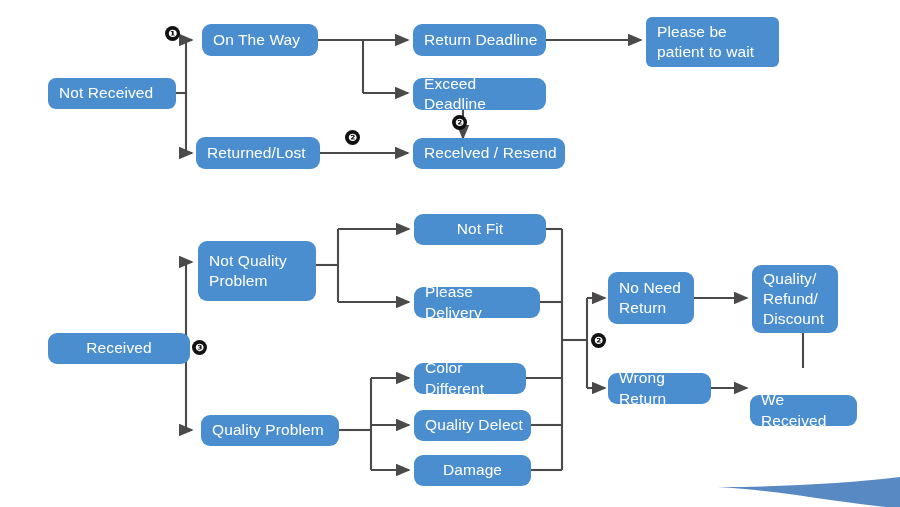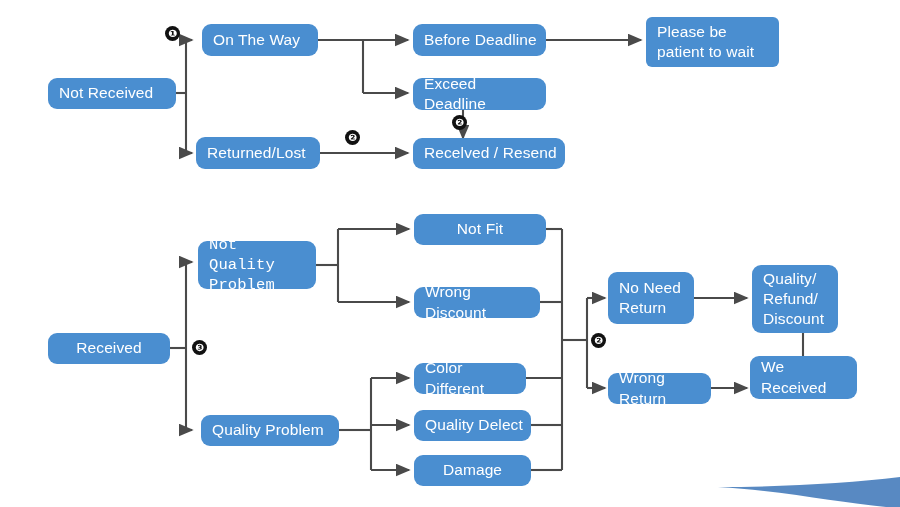--- a/index.html
+++ b/index.html
@@ -131,62 +131,62 @@
       <path d="M587,388 L605,388" marker-end="url(#ah)"></path>
 
       <path d="M694,298 L747,298" marker-end="url(#ah)"></path>
 
       <path d="M711,388 L747,388" marker-end="url(#ah)"></path>
 
       <path d="M803,368 L803,332"></path>
     </g>
   </svg>
 
-  <div class="node left" style="left:48px; top:78px; width:128px; height:31px;">Not   Received</div>
+  <div class="node left" style="left:48px; top:78px; width:128px; height:31px;border-radius:8px;">Not   Received</div>
 
   <div class="node left" style="left:196px; top:24px; width:116px; height:32px;margin-left:6px;">On The Way</div>
 
   <div class="node left" style="left:196px; top:137px; width:124px; height:32px;">Returned/Lost</div>
 
-  <div class="node left" style="left:413px; top:24px; width:133px; height:32px;">Before Deadline</div>
+  <div class="node left" style="left:413px; top:24px; width:133px; height:32px;">Return Deadline</div>
 
   <div class="node left" style="left:413px; top:78px; width:133px; height:32px;">Exceed Deadline</div>
 
   <div class="node left" style="left:413px; top:138px; width:152px; height:31px;">Recelved / Resend</div>
 
   <div class="node left" style="left:646px; top:17px; width:133px; height:50px;border-radius:6px;">Please be
 patient to wait</div>
 
-  <div class="node" style="left:48px; top:333px; width:122px; height:31px;">Received</div>
-
-  <div class="node left" style="left:198px; top:241px; width:118px; height:48px;font-family:Liberation Mono, monospace;">Not   Quality
+  <div class="node" style="left:48px; top:333px; width:142px; height:31px;">Received</div>
+
+  <div class="node left" style="left:198px; top:241px; width:118px; height:60px;">Not   Quality
 Problem</div>
 
   <div class="node left" style="left:201px; top:415px; width:138px; height:31px;">Quality Problem</div>
 
   <div class="node" style="left:414px; top:214px; width:132px; height:31px;">Not Fit</div>
 
-  <div class="node left" style="left:414px; top:287px; width:126px; height:31px;">Wrong Discount</div>
+  <div class="node left" style="left:414px; top:287px; width:126px; height:31px;">Please Delivery</div>
 
   <div class="node left" style="left:414px; top:363px; width:112px; height:31px;border-radius:9px;">Color Different</div>
 
   <div class="node left" style="left:414px; top:410px; width:117px; height:31px;">Quality Delect</div>
 
   <div class="node" style="left:414px; top:455px; width:117px; height:31px;">Damage</div>
 
   <div class="node left" style="left:608px; top:272px; width:86px; height:52px;">No Need
 Return</div>
 
   <div class="node left" style="left:608px; top:373px; width:103px; height:31px;">Wrong Return</div>
 
   <div class="node left" style="left:752px; top:265px; width:86px; height:68px;">Quality/
 Refund/
 Discount</div>
 
-  <div class="node left" style="left:750px; top:356px; width:107px; height:43px;">We Received</div>
+  <div class="node left" style="left:750px; top:395px; width:107px; height:31px;">We Received</div>
 
   <div class="marker" style="left:165px; top:26px;">❶</div>
 
   <div class="marker" style="left:345px; top:130px;">❷</div>
 
   <div class="marker" style="left:452px; top:115px;">❷</div>
 
   <div class="marker" style="left:192px; top:340px;">❸</div>
 
   <div class="marker" style="left:591px; top:333px;">❷</div>

